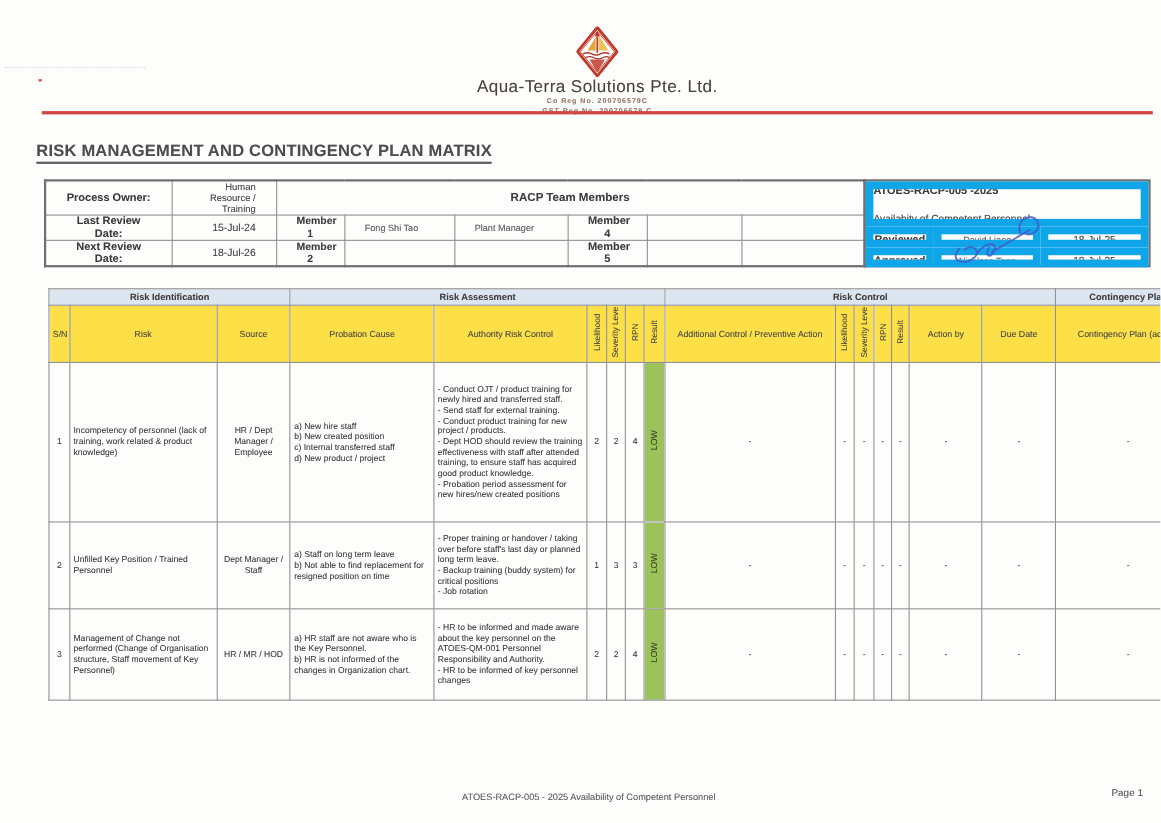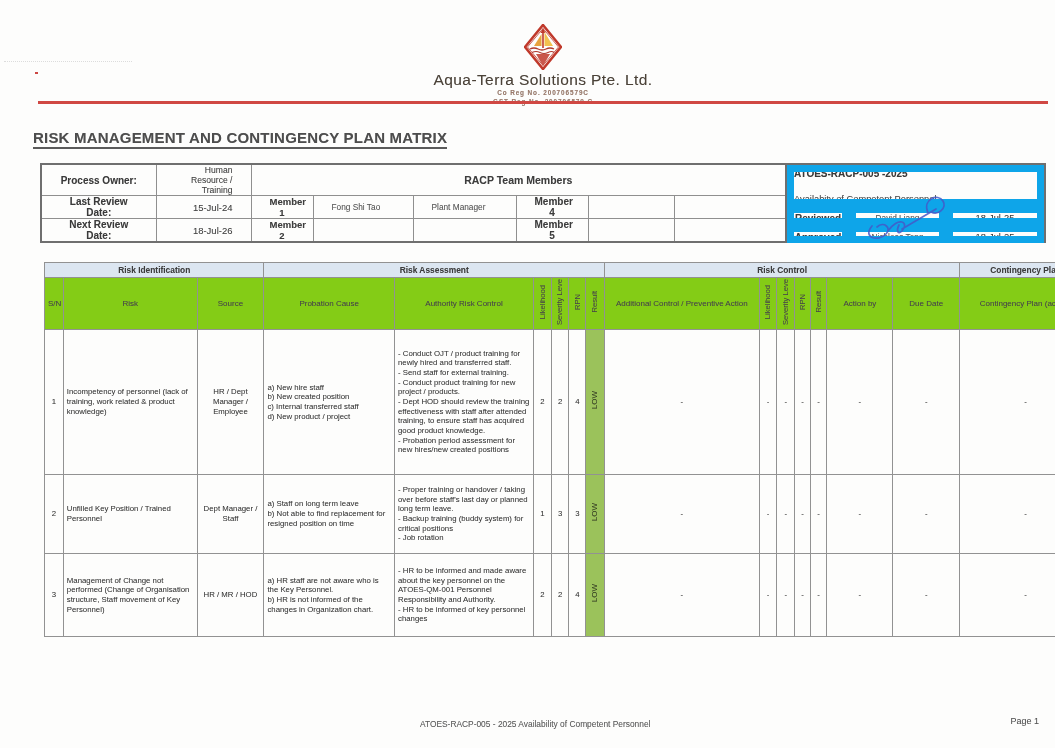--- a/index.html
+++ b/index.html
@@ -41,21 +41,21 @@
   .sig-lbl{font-weight:bold;font-size:10px;}
   .sig-name{font-size:8.3px;color:#5a5a5a;}
   .sig-date{font-size:9.3px;}
   .signature{position:absolute;left:856px;top:194px;pointer-events:none;}
 
   
   .matrix{position:absolute;left:44px;top:262px;width:1048px;border:1.5px solid #6f6f6f;}
   .matrix td{border:1px solid #929292;padding:1px 3px;font-size:7.8px;line-height:1.24;
     color:#3c3c3c;overflow:hidden;vertical-align:middle;}
   .matrix .ghdr td{background:#dce6f1;font-weight:bold;font-size:8.4px;text-align:center;padding:1px 0;}
-  .matrix .chdr td{background:#84cc16;font-size:8px;text-align:center;color:#474747;}
+  .matrix .chdr td{background:#fde047;font-size:8px;text-align:center;color:#474747;}
   .vcell{vertical-align:bottom;text-align:center;padding:2px 0;}
   .vtext{display:inline-block;writing-mode:vertical-rl;transform:rotate(180deg);
     font-size:7.6px;white-space:nowrap;}
   .num{text-align:center;font-size:8px;}
   .dash{text-align:center;font-size:8px;color:#555;}
   .res-green{background:#9bc25b;text-align:center;vertical-align:middle;}
   .res-green .vtext{font-size:8px;color:#35401f;}
   .ml{white-space:pre-line;}
   .top{vertical-align:top;}
   .src{text-align:center;font-size:7.6px;color:#4a4a4a;}

